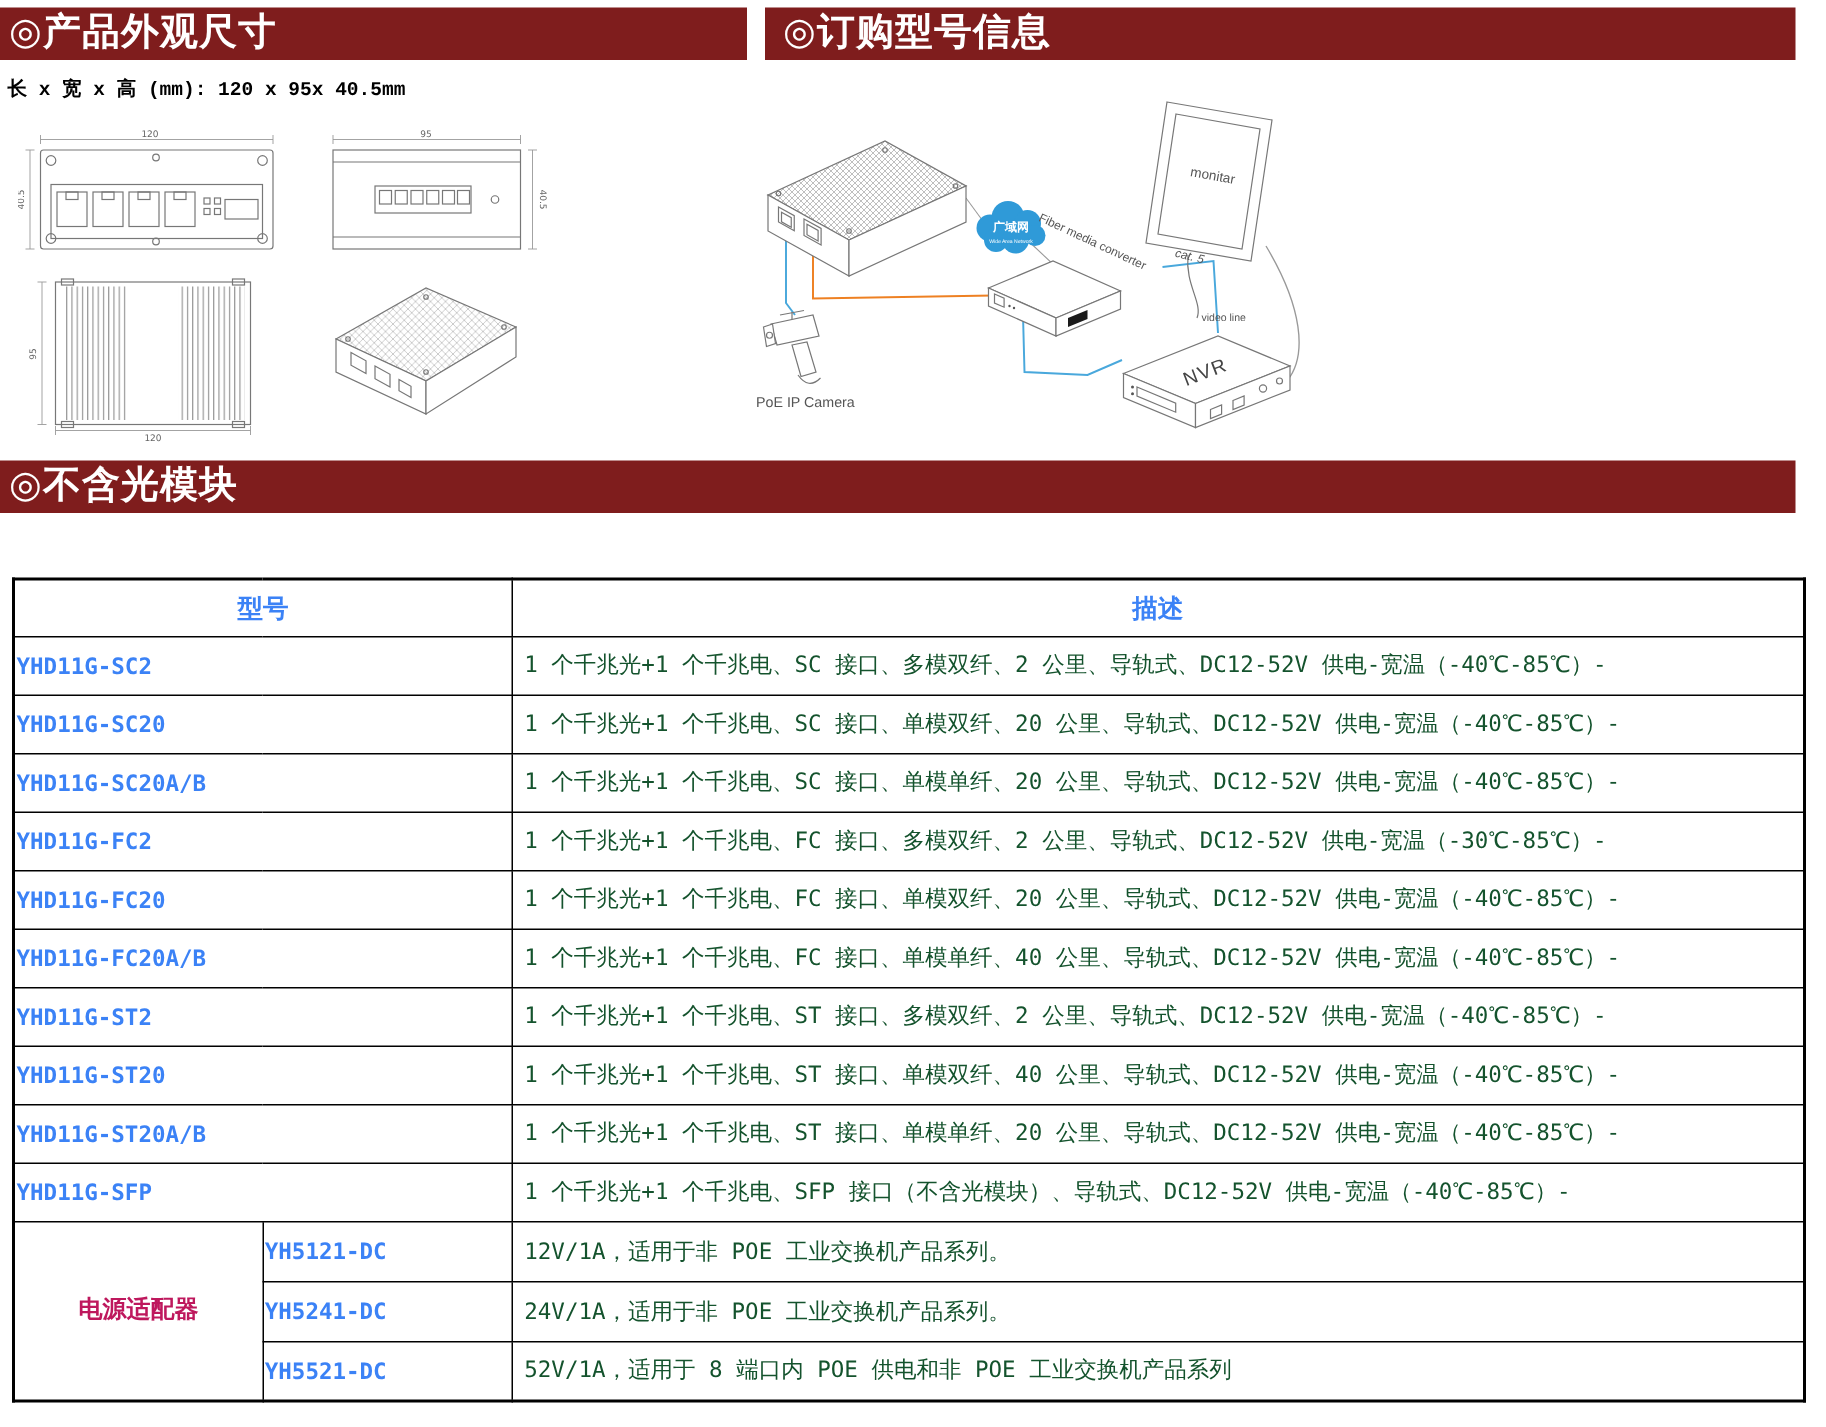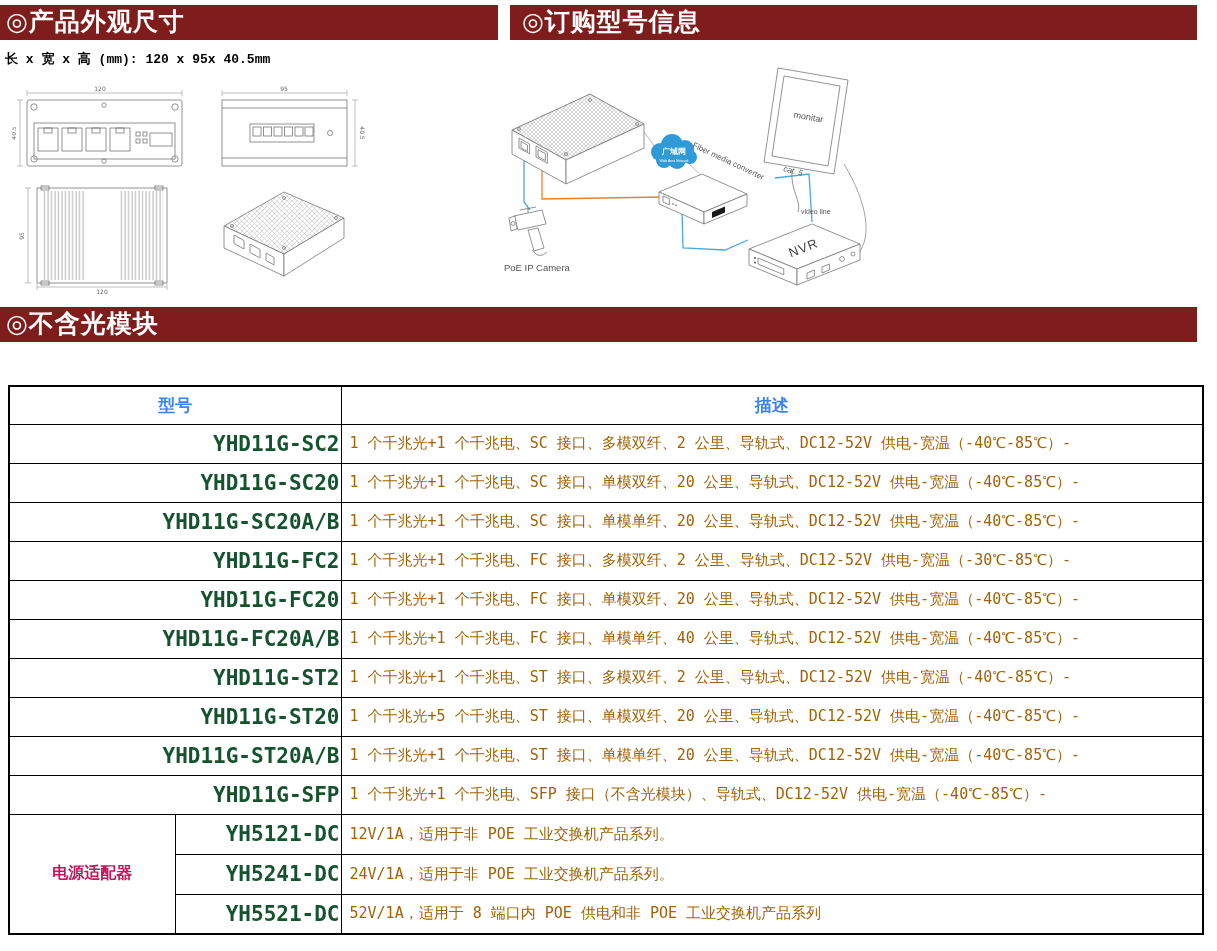--- a/index.html
+++ b/index.html
@@ -24,22 +24,22 @@
   svg .fill{fill:#fff;stroke:#777;stroke-width:0.8;}
   svg .dim{stroke:#999;stroke-width:0.6;}
   svg .dimtxt{font-family:"DejaVu Sans",sans-serif;font-size:6px;fill:#666;}
   svg .lbl{font-family:"Liberation Sans","DejaVu Sans",sans-serif;fill:#555;}
 
   #order-table{position:absolute;left:8px;top:385px;width:1196px;
                border-collapse:collapse;table-layout:fixed;
                font-family:"DejaVu Sans Mono","Liberation Mono",monospace;}
   #order-table td{border:1.5px solid #000;overflow:hidden;}
   #order-table{border:2px solid #000;}
-  td.model{text-align:right;font-weight:bold;font-size:21px;color:#14532d;}
-  td.desc{font-size:15px;color:#a16207;padding:0 8px;text-align:left;}
+  td.model{text-align:left;font-weight:bold;font-size:15px;color:#3b82f6;}
+  td.desc{font-size:15px;color:#14532d;padding:0 8px;text-align:left;}
   td.hd{text-align:center;font-weight:bold;font-size:17px;color:#3b82f6;}
   td.adapter{text-align:center;font-weight:bold;font-size:16px;color:#be185d;}
 </style>
 </head>
 <body>
 
 <div class="greenbar" id="bar-appearance">◎产品外观尺寸</div>
 <div class="greenbar" id="bar-application">◎订购型号信息</div>
 <div class="greenbar" id="bar-ordering">◎不含光模块</div>
 
@@ -266,21 +266,21 @@
   <tr style="height:39px">
     <td colspan="2" class="model">YHD11G-FC20A/B</td>
     <td class="desc">1 个千兆光+1 个千兆电、FC 接口、单模单纤、40 公里、导轨式、DC12-52V 供电-宽温（-40℃-85℃）-</td>
   </tr>
   <tr style="height:39px">
     <td colspan="2" class="model">YHD11G-ST2</td>
     <td class="desc">1 个千兆光+1 个千兆电、ST 接口、多模双纤、2 公里、导轨式、DC12-52V 供电-宽温（-40℃-85℃）-</td>
   </tr>
   <tr style="height:39px">
     <td colspan="2" class="model">YHD11G-ST20</td>
-    <td class="desc">1 个千兆光+5 个千兆电、ST 接口、单模双纤、20 公里、导轨式、DC12-52V 供电-宽温（-40℃-85℃）-</td>
+    <td class="desc">1 个千兆光+1 个千兆电、ST 接口、单模双纤、40 公里、导轨式、DC12-52V 供电-宽温（-40℃-85℃）-</td>
   </tr>
   <tr style="height:39px">
     <td colspan="2" class="model">YHD11G-ST20A/B</td>
     <td class="desc">1 个千兆光+1 个千兆电、ST 接口、单模单纤、20 公里、导轨式、DC12-52V 供电-宽温（-40℃-85℃）-</td>
   </tr>
   <tr style="height:39px">
     <td colspan="2" class="model">YHD11G-SFP</td>
     <td class="desc">1 个千兆光+1 个千兆电、SFP 接口（不含光模块）、导轨式、DC12-52V 供电-宽温（-40℃-85℃）-</td>
   </tr>
   <tr style="height:40px">

